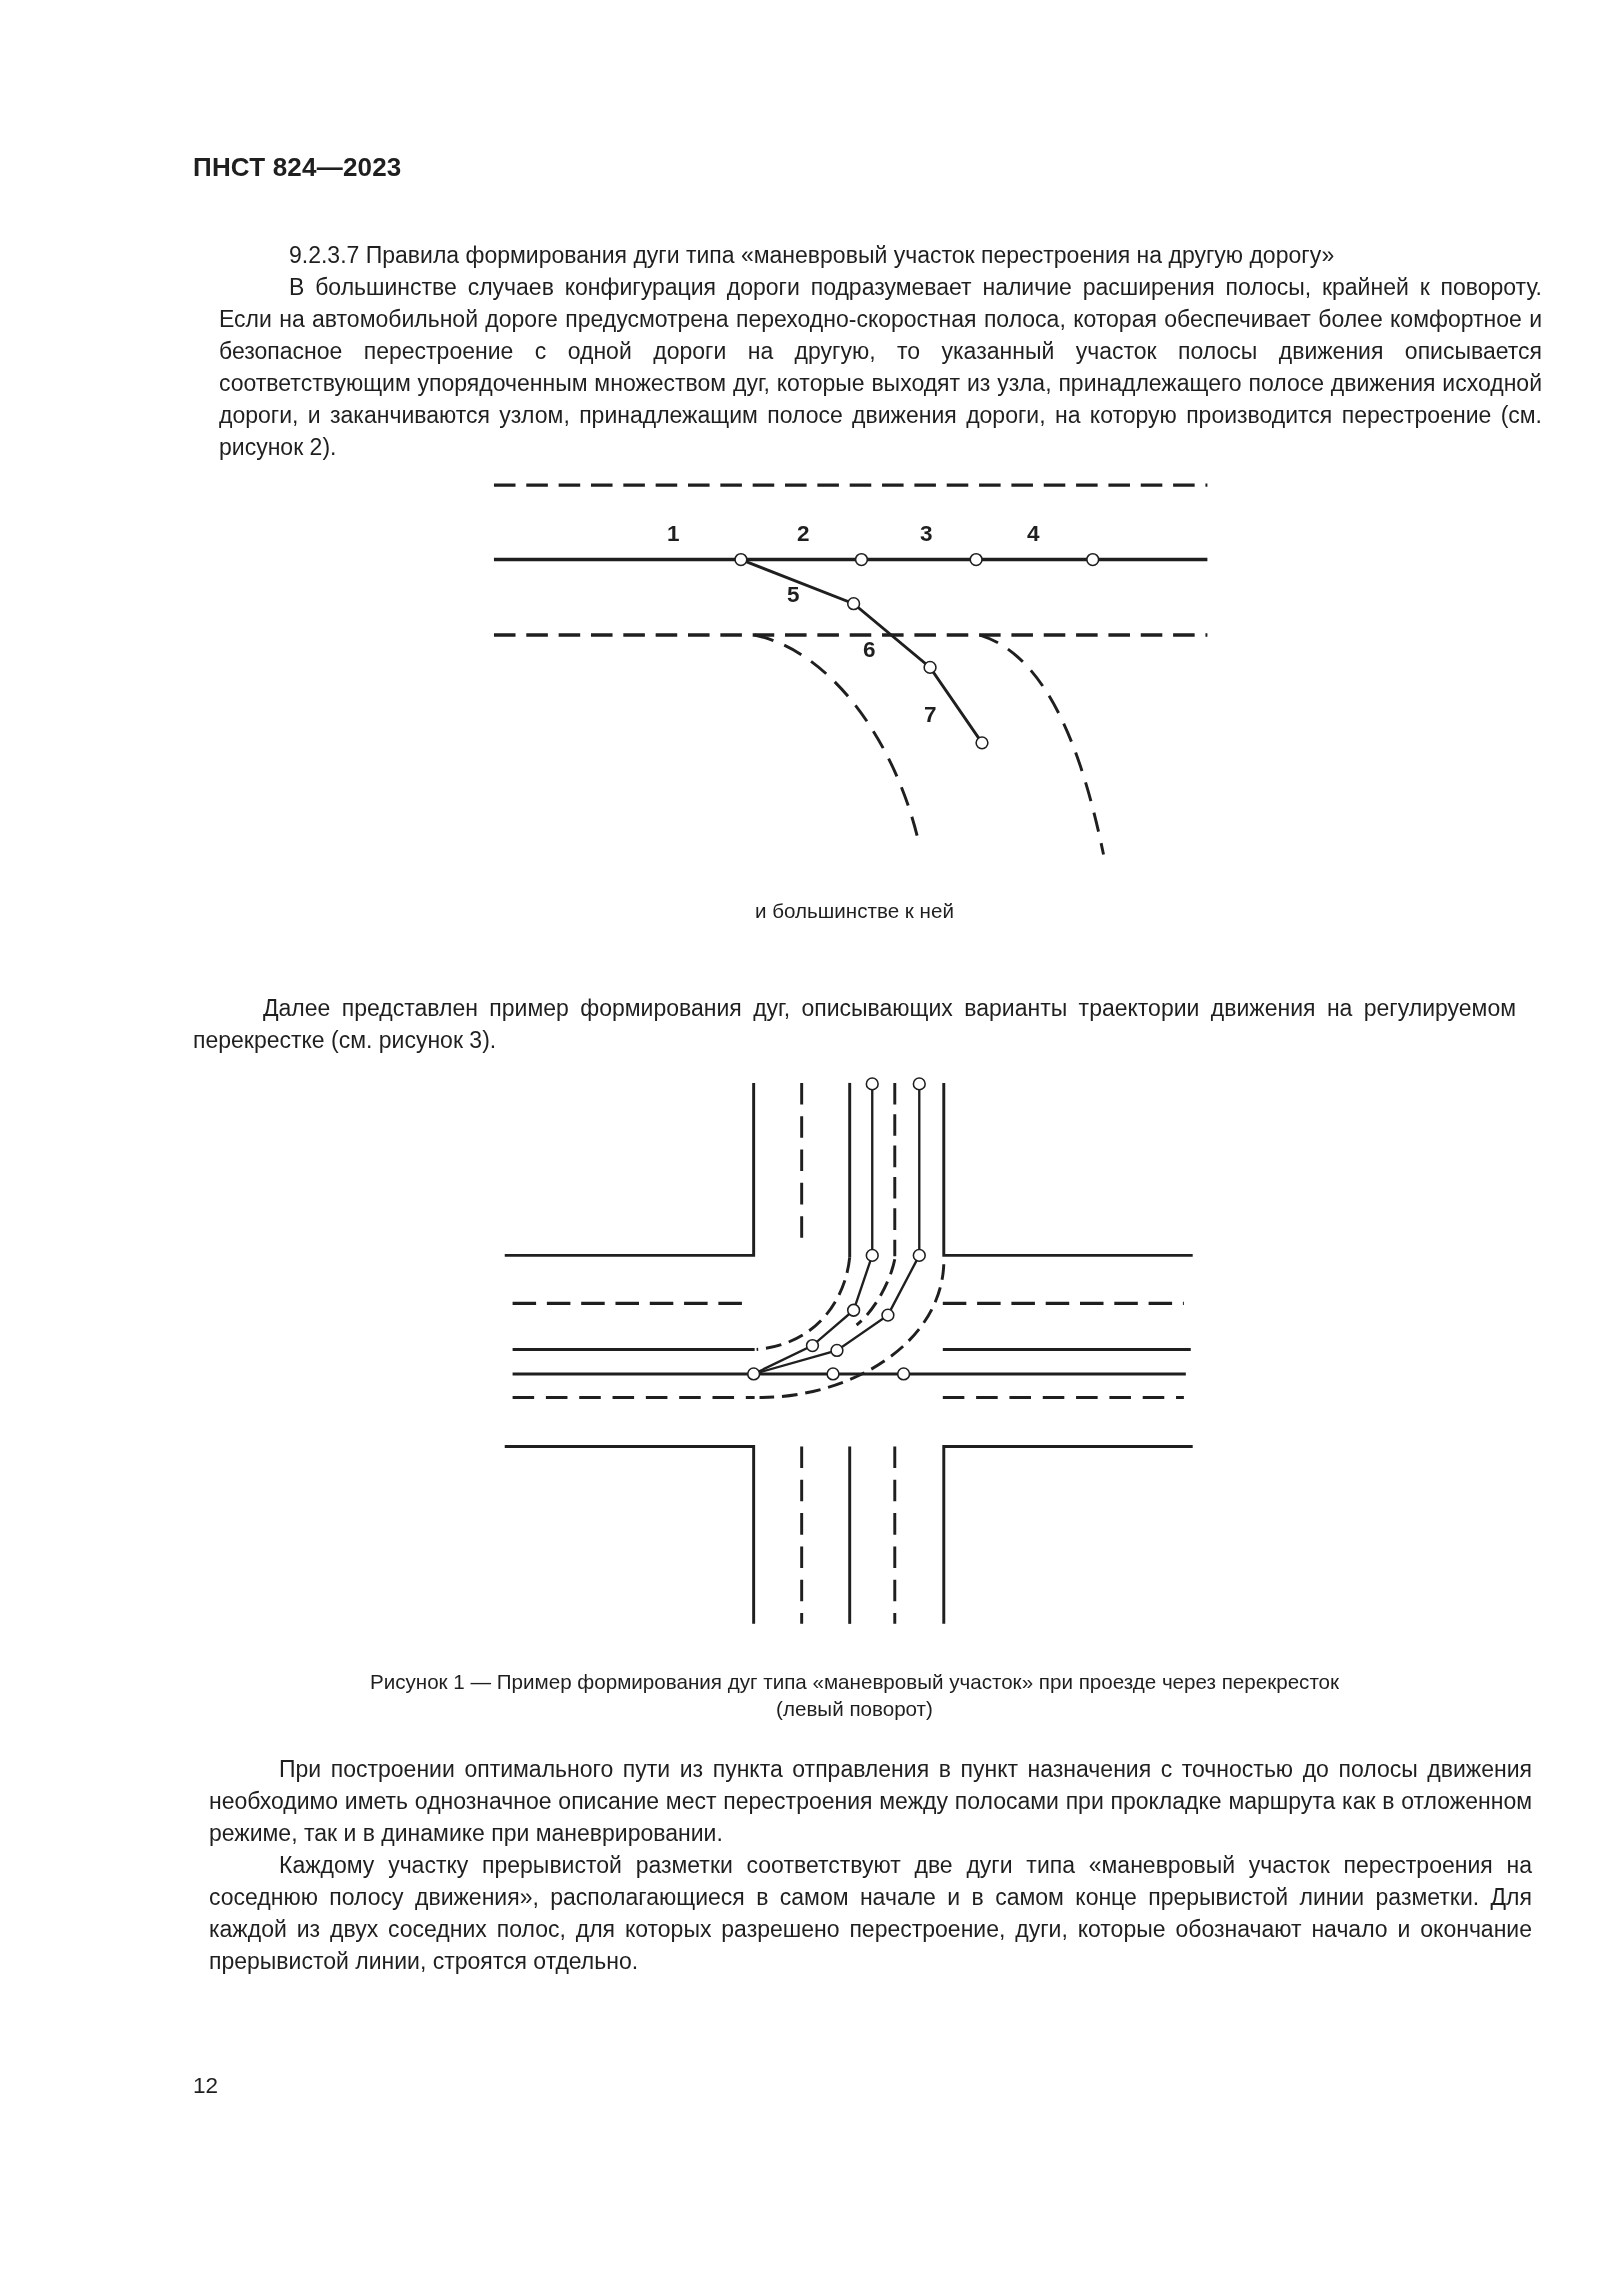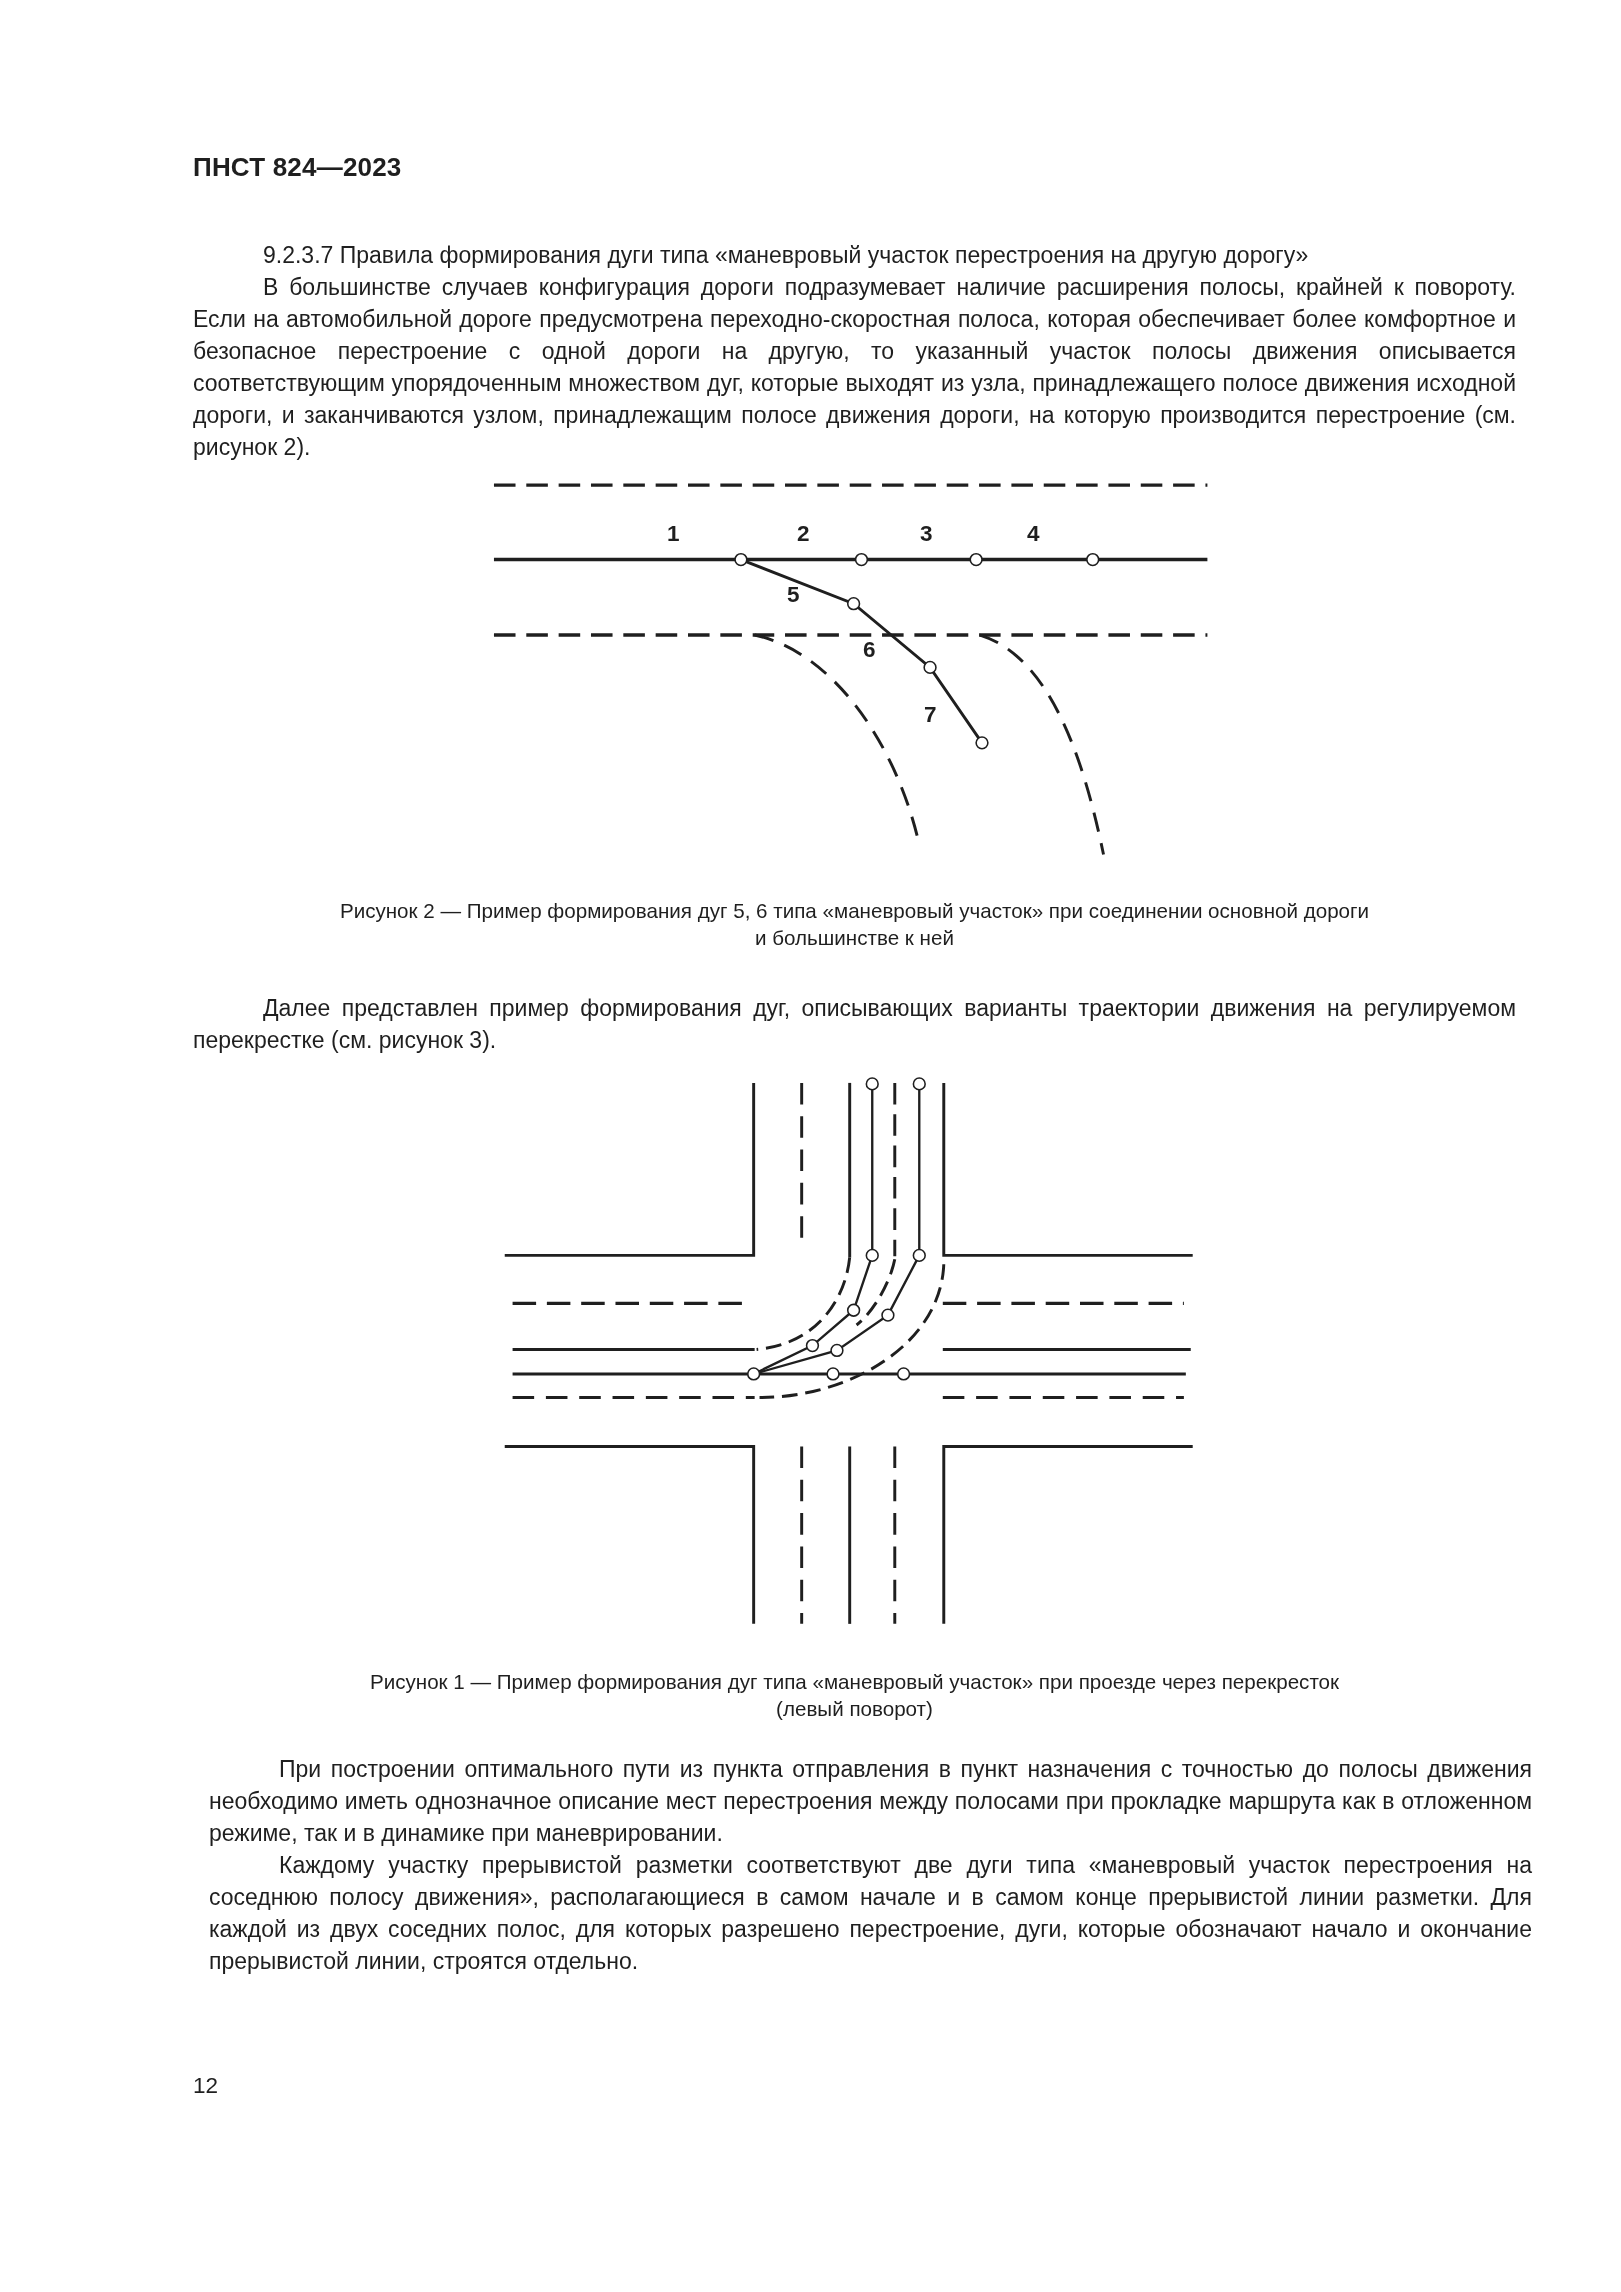--- a/index.html
+++ b/index.html
@@ -13,21 +13,21 @@
   .caption { position: absolute; left: 193px; width: 1323px; text-align: center;
              font-size: 20.6px; line-height: 26.5px; }
   .figure { position: absolute; left: 0; top: 0; }
   .page-num { position: absolute; left: 193px; top: 2073px; font-size: 22.5px; }
 </style>
 </head>
 <body>
 
 <div class="page-header">ПНСТ 824—2023</div>
 
-<div class="para" style="top:239px;">
+<div class="para" style="top:239px;margin-left:26px;">
   <p style="text-align:left;">9.2.3.7 Правила формирования дуги типа «маневровый участок перестроения на другую дорогу»</p>
   <p>В большинстве случаев конфигурация дороги подразумевает наличие расширения полосы, крайней к повороту. Если на автомобильной дороге предусмотрена переходно-скоростная полоса, которая обеспечивает более комфортное и безопасное перестроение с одной дороги на другую, то указанный участок полосы движения описывается соответствующим упорядоченным множеством дуг, которые выходят из узла, принадлежащего полосе движения исходной дороги, и заканчиваются узлом, принадлежащим полосе движения дороги, на которую производится перестроение (см. рисунок 2).</p>
 </div>
 
 <svg class="figure" width="1621" height="882" viewBox="0 0 1654 900">
   <g stroke="#1f1f1f" fill="none">
     <line x1="504" y1="495" x2="1232" y2="495" stroke-width="3.5" stroke-dasharray="22,11"></line>
     <line x1="504" y1="571" x2="1232" y2="571" stroke-width="3.5"></line>
     <line x1="504" y1="648" x2="1232" y2="648" stroke-width="3.5" stroke-dasharray="22,11"></line>
     <path d="M770 648 C 850 665, 915 760, 938 862" stroke-width="3" stroke-dasharray="20,12"></path>
@@ -48,21 +48,20 @@
   <span style="position:absolute;left:667px;top:521px;font-weight:bold;font-size:22.5px;">1</span>
   <span style="position:absolute;left:797px;top:521px;font-weight:bold;font-size:22.5px;">2</span>
   <span style="position:absolute;left:920px;top:521px;font-weight:bold;font-size:22.5px;">3</span>
   <span style="position:absolute;left:1027px;top:521px;font-weight:bold;font-size:22.5px;">4</span>
   <span style="position:absolute;left:787px;top:582px;font-weight:bold;font-size:22.5px;">5</span>
   <span style="position:absolute;left:863px;top:637px;font-weight:bold;font-size:22.5px;">6</span>
   <span style="position:absolute;left:924px;top:702px;font-weight:bold;font-size:22.5px;">7</span>
 </div>
 
 <div class="caption" style="top:898px;">
-  <div>Рисунок 2 — Пример формирования дуг 5, 6 типа «маневровый участок» при соединении основной дороги</div>
   <div>и большинстве к ней</div>
 </div>
 
 <div class="para" style="top:992px;">
   <p>Далее представлен пример формирования дуг, описывающих варианты траектории движения на регулируемом перекрестке (см. рисунок 3).</p>
 </div>
 
 <svg class="figure" width="1621" height="1666" viewBox="0 0 1654 1700">
   <g stroke="#1f1f1f" fill="none" stroke-width="3">
 

